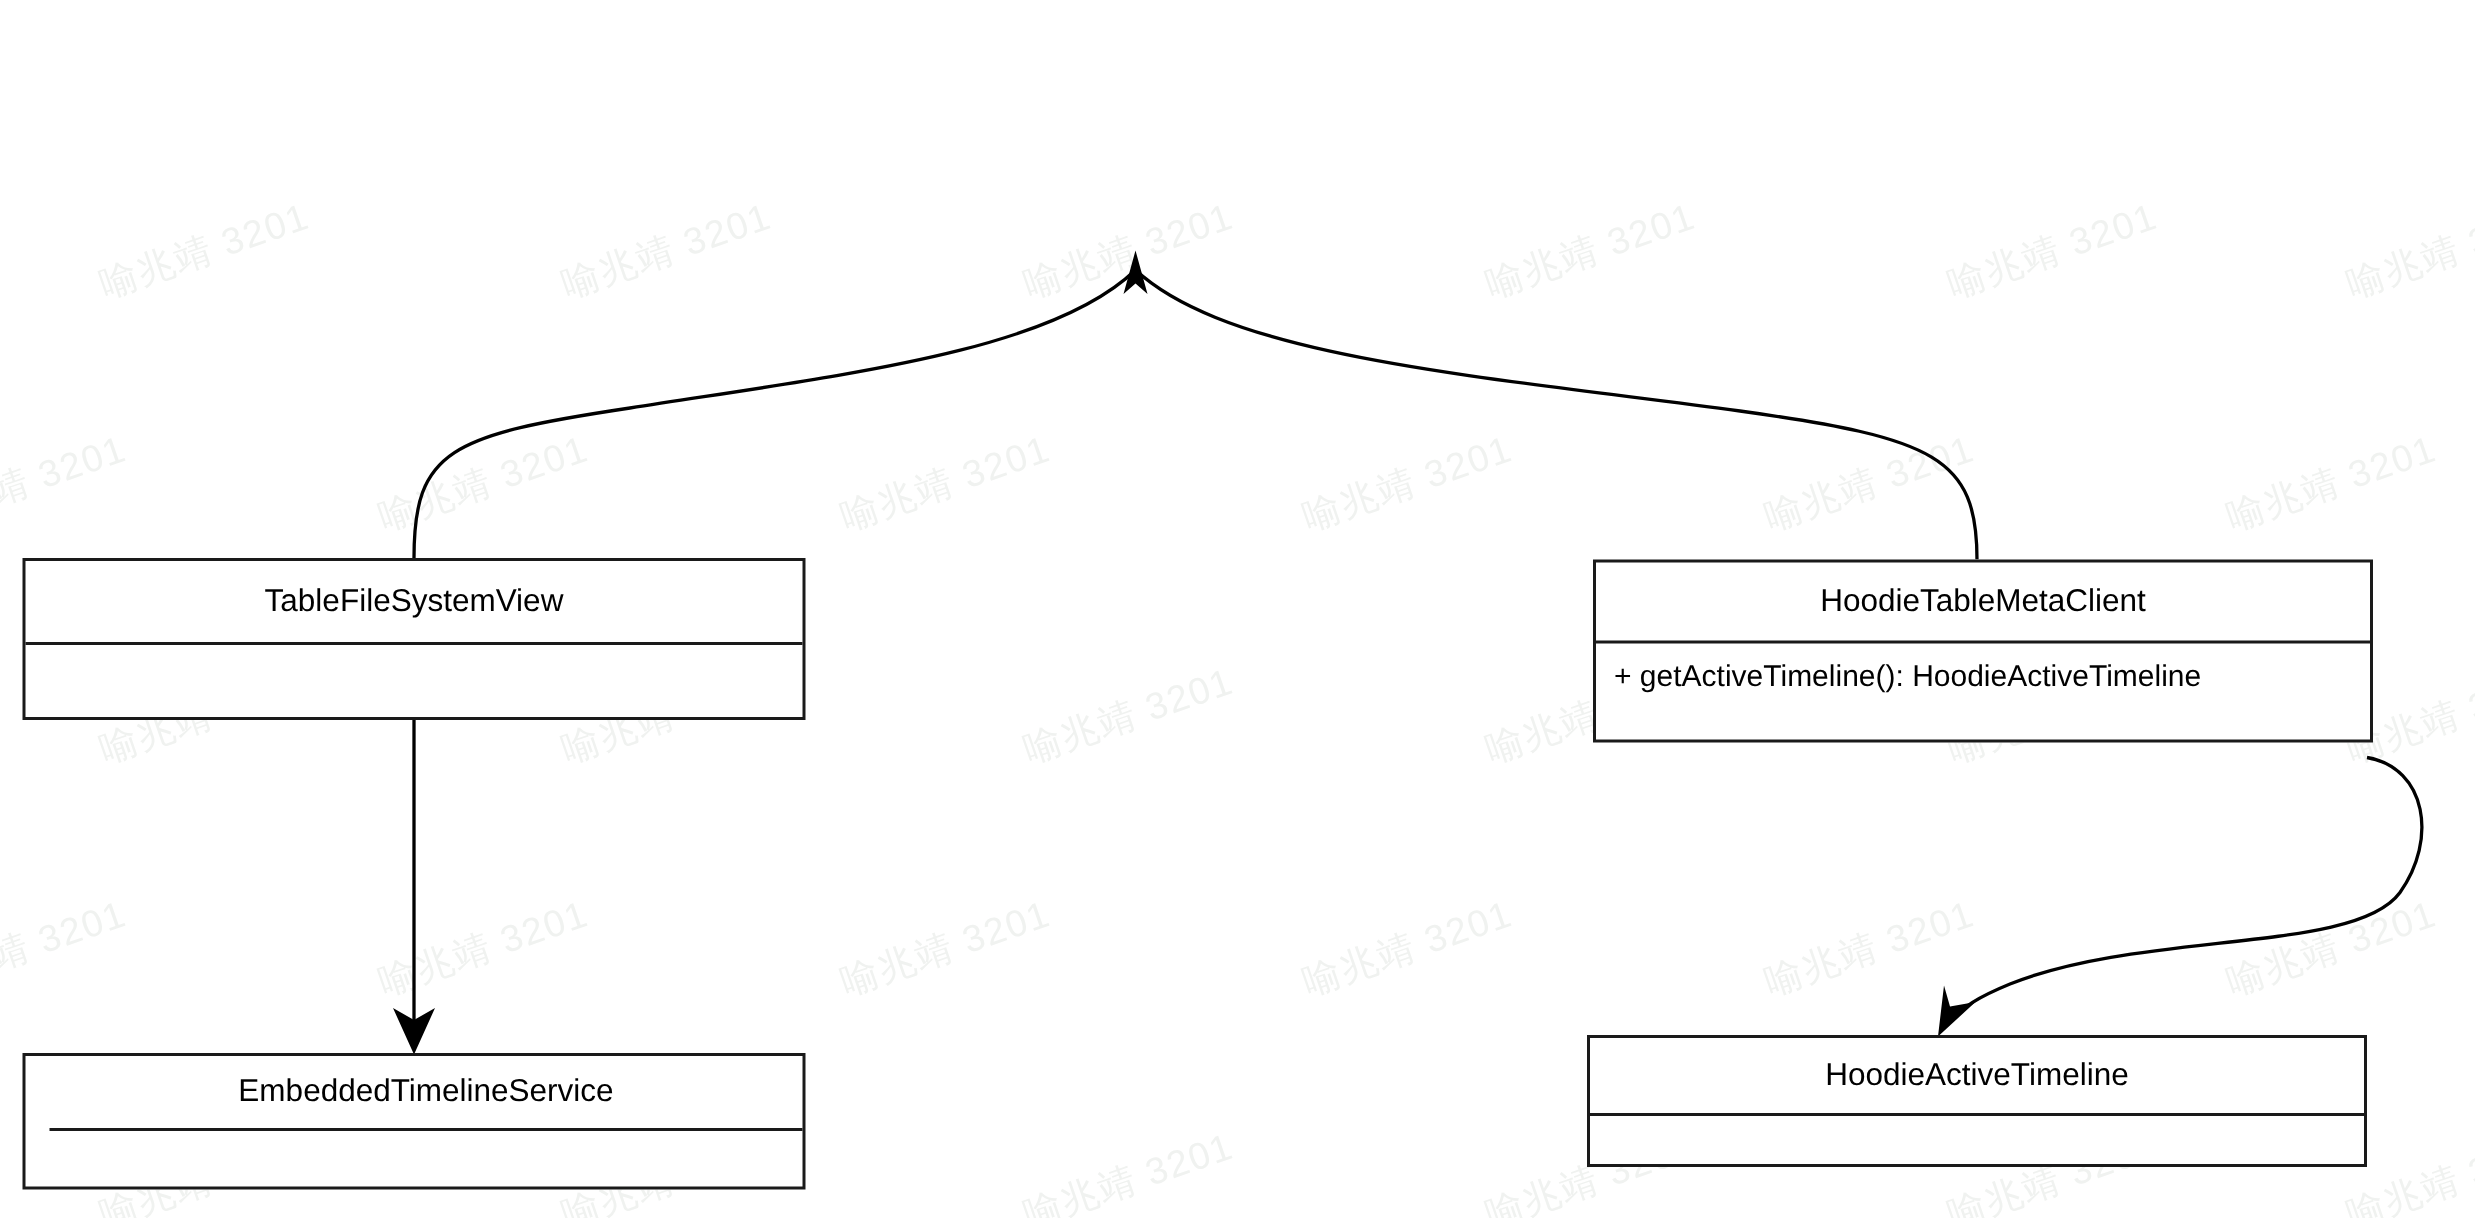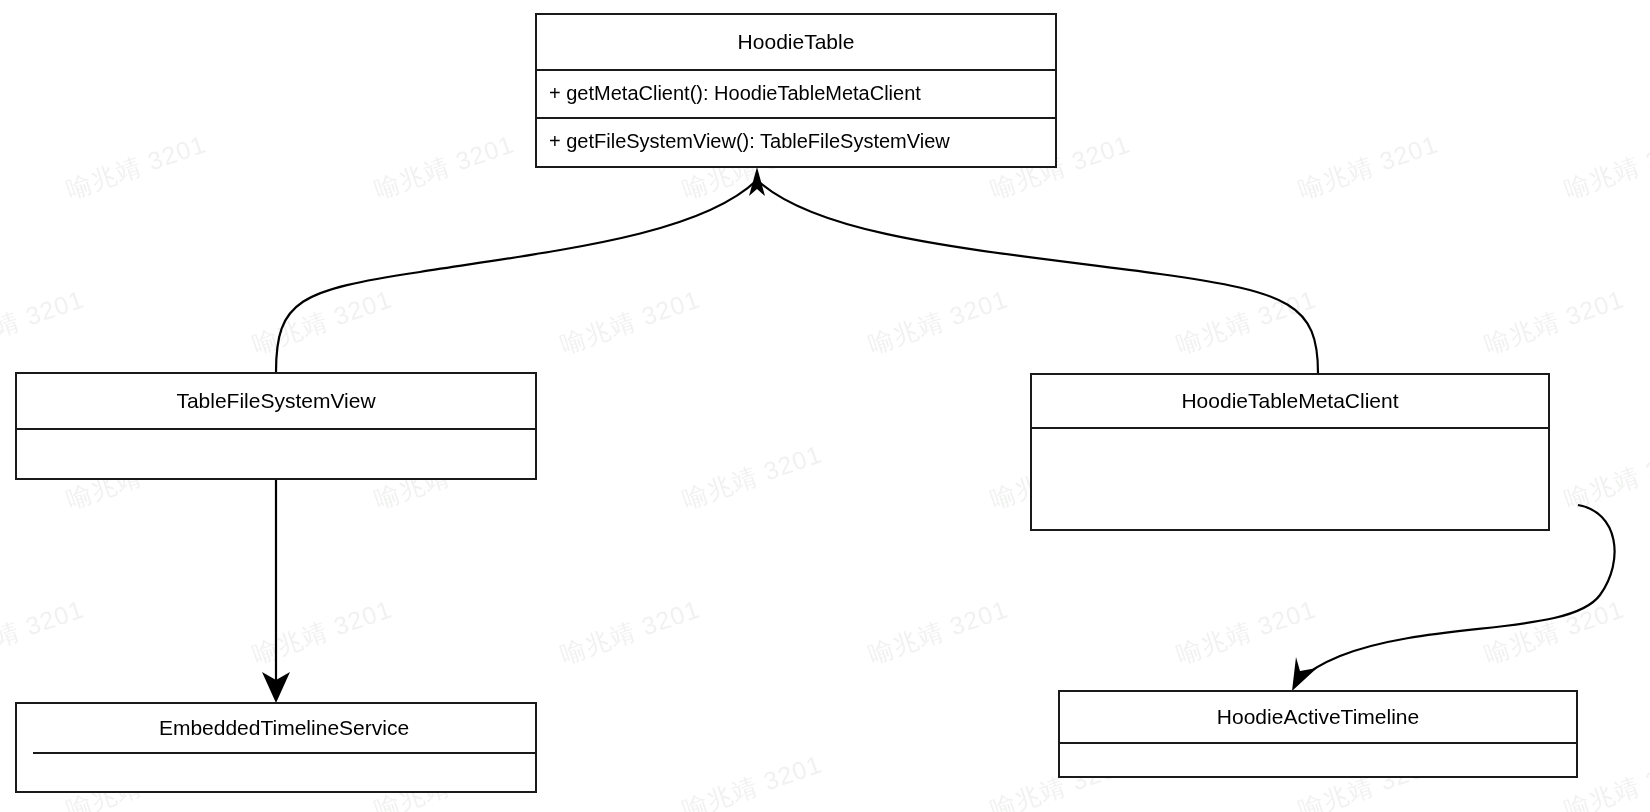--- a/index.html
+++ b/index.html
@@ -93,21 +93,21 @@
   }
 
   
   #box-hoodie-table      { left: 535px; top: 13px;  width: 522px; height: 155px; }
   #box-hoodie-table .uml-name { height: 54px; }
 
   #box-tablefilesystemview { left: 15px;  top: 372px; width: 522px; height: 108px; }
   #box-tablefilesystemview .uml-name { height: 54px; }
   #box-tablefilesystemview .uml-compartment { height: 50px; }
 
-  #box-hoodietablemetaclient { left: 1030px; top: 373px; width: 520px; height: 158px; }
+  #box-hoodietablemetaclient { left: 1062px; top: 373px; width: 520px; height: 122px; }
   #box-hoodietablemetaclient .uml-name { height: 52px; }
 
   #box-embeddedtimelineservice { left: 15px; top: 702px; width: 522px; height: 91px; padding-left: 16px; }
   #box-embeddedtimelineservice .uml-name { height: 48px; }
   #box-embeddedtimelineservice .uml-compartment { height: 39px; }
 
   #box-hoodieactivetimeline { left: 1058px; top: 690px; width: 520px; height: 88px; }
   #box-hoodieactivetimeline .uml-name { height: 50px; }
   #box-hoodieactivetimeline .uml-compartment { height: 46px; }
 </style>
@@ -161,36 +161,30 @@
 
     <path class="edge-head" d="M 757 167 L 749 196 L 757 189 L 765 196 Z"></path>
 
     <path class="edge-path" d="M 276 480 L 276 688"></path>
     <path class="edge-head" d="M 276 703 L 262 672 L 276 680 L 290 672 Z"></path>
 
     <path class="edge-path" d="M 1578 505 C 1618 512 1625 560 1600 595 C 1570 636 1430 620 1340 656 C 1318 665 1308 672 1300 680"></path>
     <path class="edge-head" d="M 1292 691 L 1296 657 L 1300 671 L 1317 668 Z"></path>
   </svg>
 
-  <div class="uml-class" id="box-hoodie-table">
-    <div class="uml-name">HoodieTable</div>
-    <div class="uml-compartment">
-      <div class="uml-member">+ getMetaClient(): HoodieTableMetaClient</div>
-      <div class="uml-member">+ getFileSystemView(): TableFileSystemView</div>
-    </div>
-  </div>
 
   <div class="uml-class" id="box-tablefilesystemview">
     <div class="uml-name">TableFileSystemView</div>
     <div class="uml-compartment uml-empty"></div>
   </div>
 
   <div class="uml-class" id="box-hoodietablemetaclient">
     <div class="uml-name">HoodieTableMetaClient</div>
     <div class="uml-compartment">
+      <div class="uml-member">+ getActiveTimeline(): HoodieActiveTimeline</div>
     </div>
   </div>
 
   <div class="uml-class" id="box-embeddedtimelineservice">
     <div class="uml-name">EmbeddedTimelineService</div>
     <div class="uml-compartment uml-empty"></div>
   </div>
 
   <div class="uml-class" id="box-hoodieactivetimeline">
     <div class="uml-name">HoodieActiveTimeline</div>

